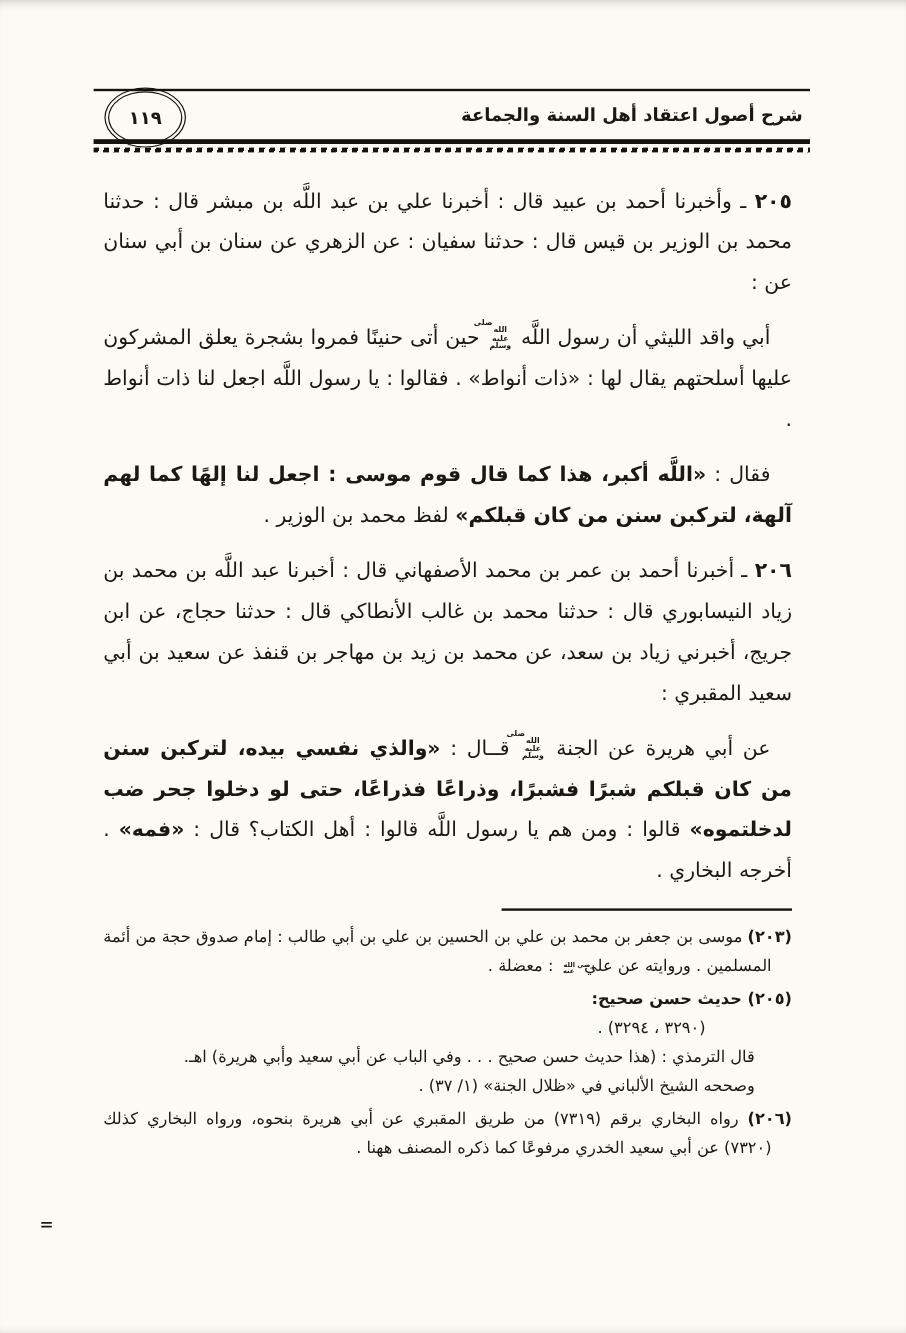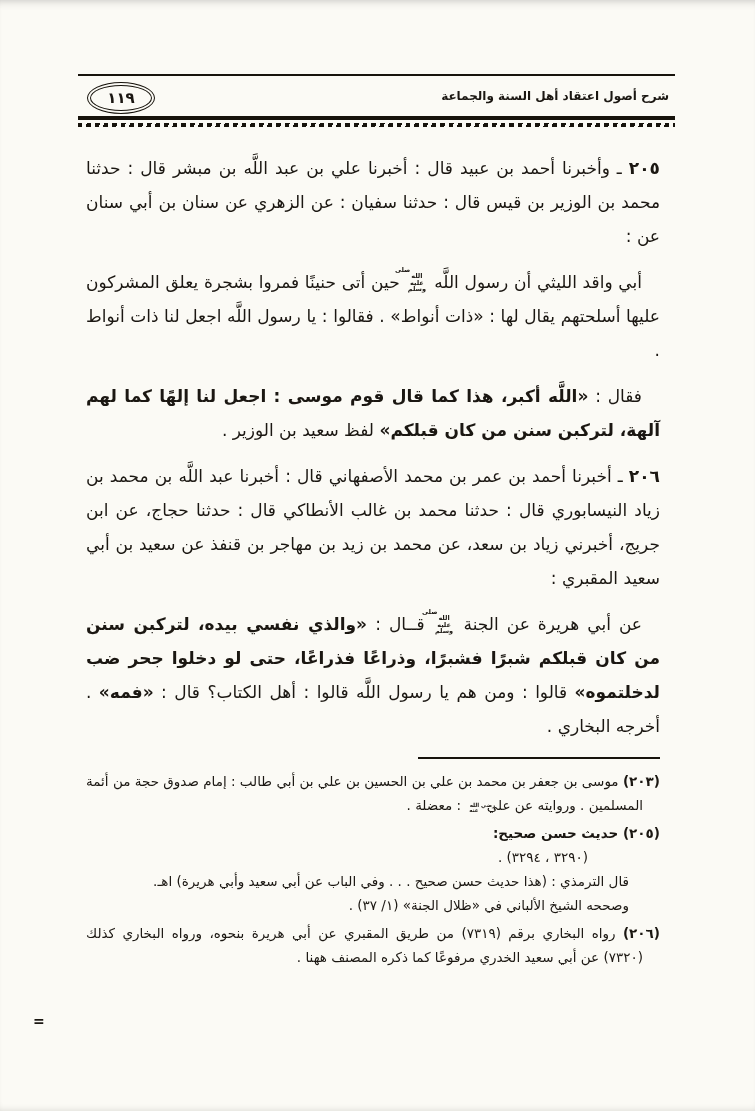--- a/index.html
+++ b/index.html
@@ -8,23 +8,23 @@
   .page {
     position:relative; width:755px; height:1111px; margin:0 auto;
     background:#fbfaf5; color:#1b1712; overflow:hidden;
     box-shadow: inset 0 8px 10px -8px rgba(0,0,0,.25), inset 0 -6px 8px -7px rgba(0,0,0,.18);
   }
   .content { padding:0 95px 0 86px; }
 
   
   .header-wrap { margin:74px 80px 0 78px; border-top:2px solid #17130c; padding-top:4px; }
   .header-row { display:flex; justify-content:space-between; align-items:center; height:32px; padding:0 6px; }
-  .book-title { font-weight:bold; font-size:12px; letter-spacing:0; }
+  .book-title { font-weight:bold; font-size:15px; letter-spacing:0; }
   .page-badge {
-    min-width:62px; height:26px; padding:0 10px;
+    min-width:62px; height:44px; padding:0 10px;
     display:flex; align-items:center; justify-content:center;
     border:1.5px solid #17130c; border-radius:50%;
     outline:1.5px solid #17130c; outline-offset:2px;
     font-weight:bold; font-size:15px; margin:3px 4px 0 6px;
   }
   .rule-thick { height:4px; background:#17130c; margin-top:4px; }
   .rule-dashed {
     height:4px; margin-top:3px;
     background:repeating-linear-gradient(100deg, #17130c 0 4.5px, transparent 4.5px 8.5px);
   }
@@ -72,21 +72,21 @@
 
   <div class="content">
 
     <main class="main">
 
 
       <p><b>٢٠٥</b><span> ـ وأخبرنا أحمد بن عبيد قال : أخبرنا علي بن عبد اللَّه بن مبشر قال : حدثنا محمد بن الوزير بن قيس قال : حدثنا سفيان : عن الزهري عن سنان بن أبي سنان عن :</span></p>
 
       <p class="indent"><span>أبي واقد الليثي أن رسول اللَّه </span><span class="saw">صلى الله عليه وسلم</span><span> حين أتى حنينًا فمروا بشجرة يعلق المشركون عليها أسلحتهم يقال لها : «ذات أنواط» . فقالوا : يا رسول اللَّه اجعل لنا ذات أنواط .</span></p>
 
-      <p class="indent"><span>فقال : </span><b>«اللَّه أكبر، هذا كما قال قوم موسى : اجعل لنا إلهًا كما لهم آلهة، لتركبن سنن من كان قبلكم»</b><span> لفظ سعيد بن الوزير .</span></p>
+      <p class="indent"><span>فقال : </span><b>«اللَّه أكبر، هذا كما قال قوم موسى : اجعل لنا إلهًا كما لهم آلهة، لتركبن سنن من كان قبلكم»</b><span> لفظ محمد بن الوزير .</span></p>
 
       <p><b>٢٠٦</b><span> ـ أخبرنا أحمد بن عمر بن محمد الأصفهاني قال : أخبرنا عبد اللَّه بن محمد بن زياد النيسابوري قال : حدثنا محمد بن غالب الأنطاكي قال : حدثنا حجاج، عن ابن جريج، أخبرني زياد بن سعد، عن محمد بن زيد بن مهاجر بن قنفذ عن سعيد بن أبي سعيد المقبري :</span></p>
 
       <p class="indent"><span>عن أبي هريرة عن الجنة </span><span class="saw">صلى الله عليه وسلم</span><span> قــال : </span><b>«والذي نفسي بيده، لتركبن سنن من كان قبلكم شبرًا فشبرًا، وذراعًا فذراعًا، حتى لو دخلوا جحر ضب لدخلتموه»</b><span> قالوا : ومن هم يا رسول اللَّه قالوا : أهل الكتاب؟ قال : </span><b>«فمه»</b><span> . أخرجه البخاري .</span></p>
 
     </main>
 
     <div class="fn-sep"></div>
 
     <section class="footnotes">

